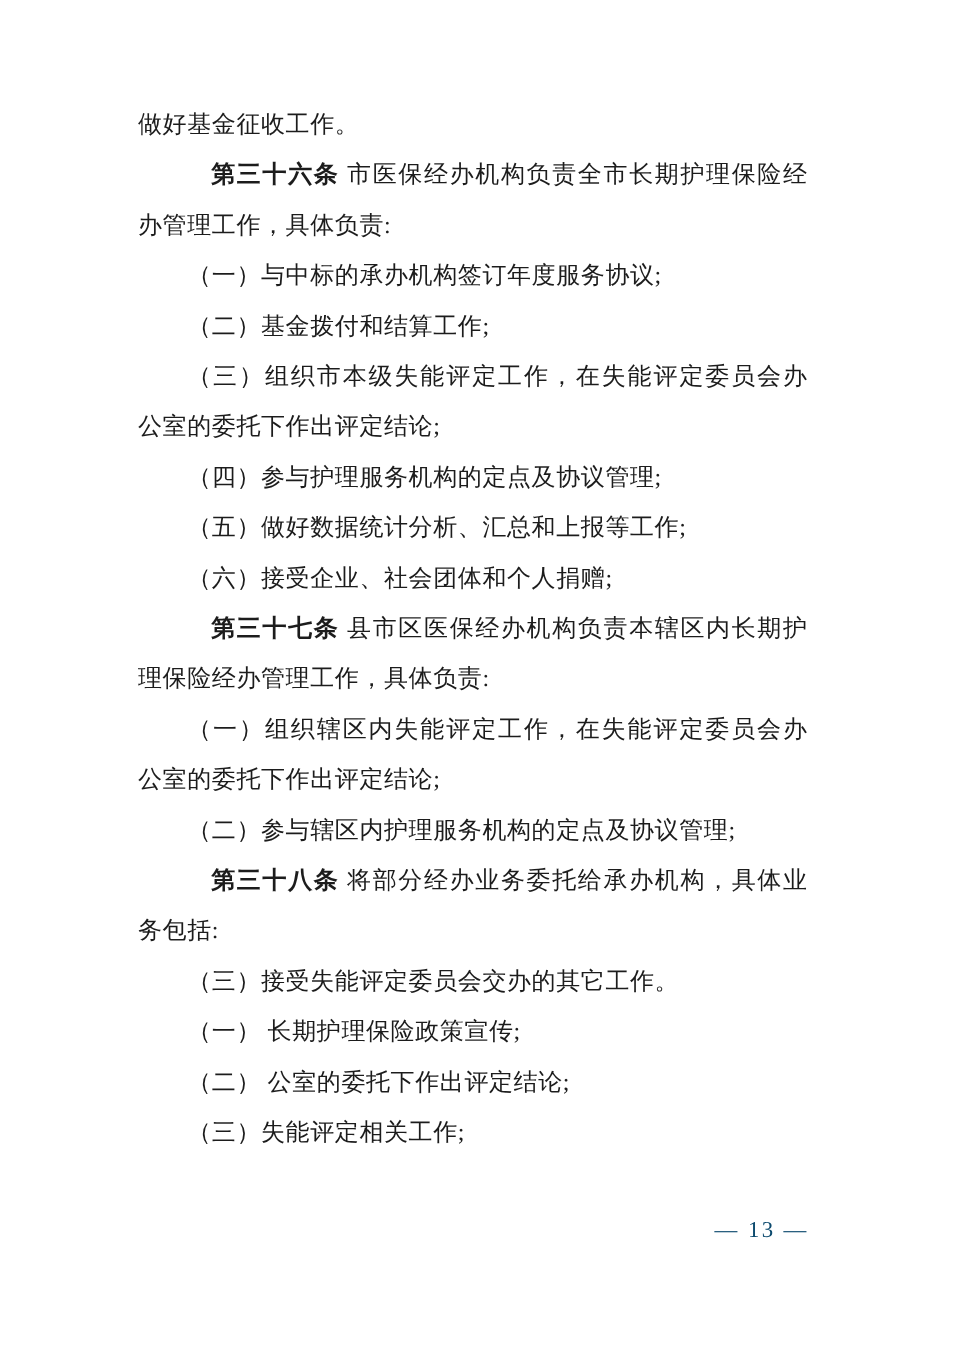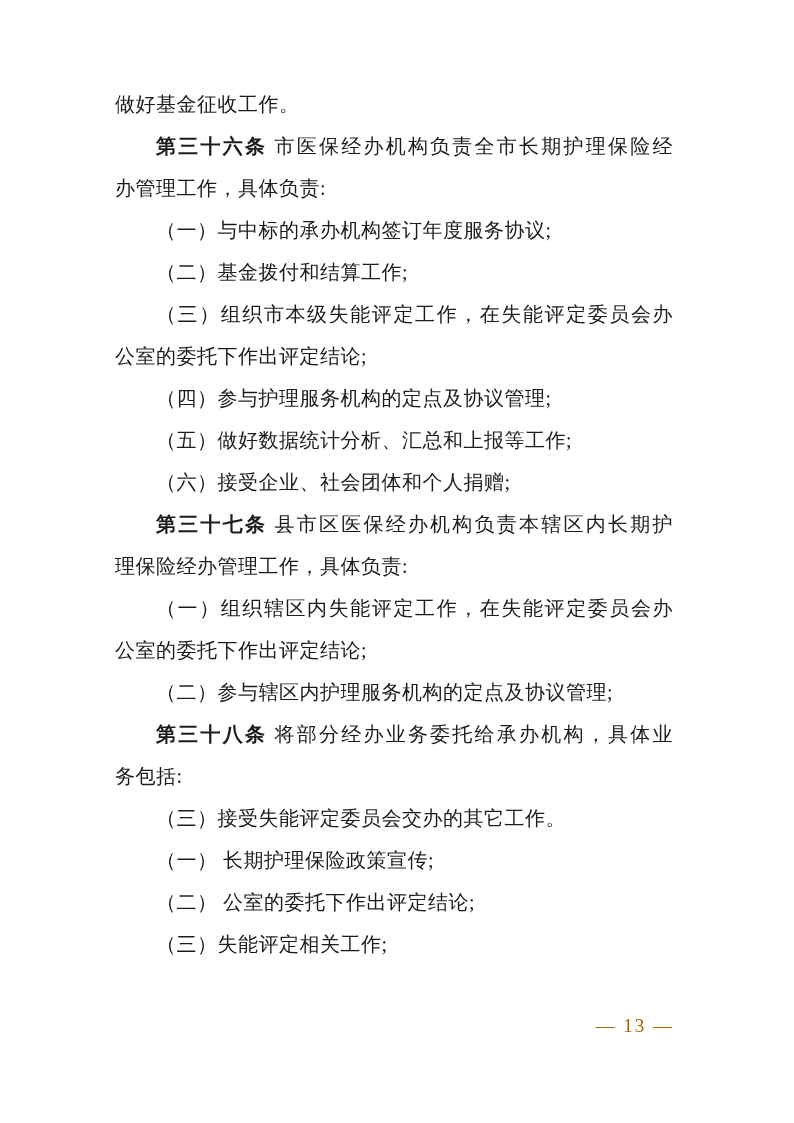--- a/index.html
+++ b/index.html
@@ -34,29 +34,30 @@
   .line.fill {
     white-space: normal;
     text-align: justify;
     text-align-last: justify;
   }
   .line.indent { text-indent: 41px; }
   .seg { display: inline; }
   .seg.bold {
     font-weight: 700;
     font-family: Liberation Mono, monospace;
+    margin-left: 20px;
   }
   .pageno {
     position: absolute;
     top: 1012px;
     right: 120px;
     font-size: 19px;
     line-height: 28px;
     letter-spacing: 2px;
-    color: #a16207;
+    color: #0c4a6e;
     margin-left: 28px;
   }
 </style>
 </head>
 <body>
 
 <main class="page">
   <section class="doc-body" id="doc-body">
       <div class="paragraph">
         <div class="line"><span class="seg">做好基金征收工作。</span></div>

